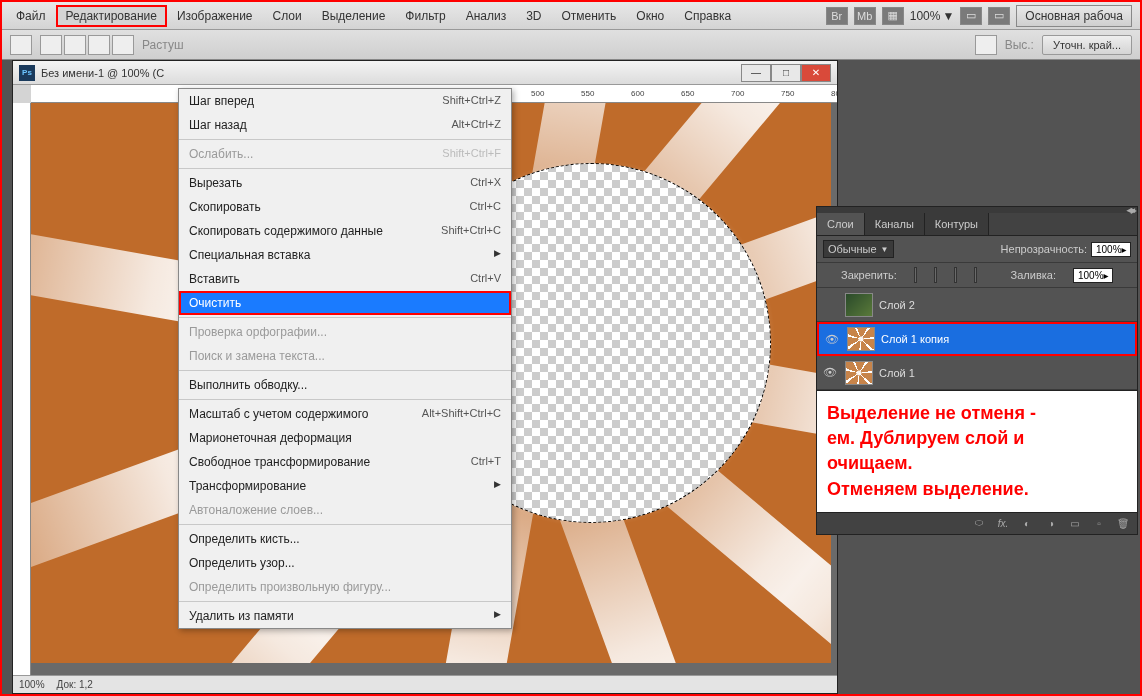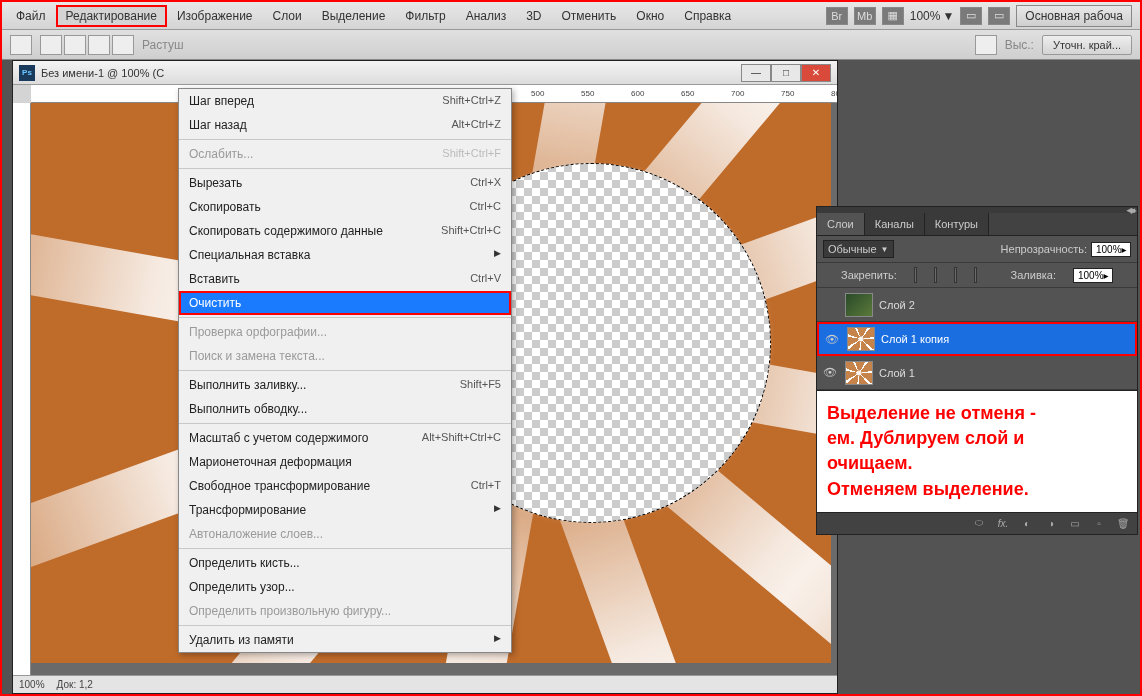--- a/index.html
+++ b/index.html
@@ -216,24 +216,20 @@
       </div>
       <div class="dd-sep"></div>
       <div class="dd-item disabled">
         <span>Проверка орфографии...</span>
       </div>
       <div class="dd-item disabled">
         <span>Поиск и замена текста...</span>
       </div>
       <div class="dd-sep"></div>
       <div class="dd-item">
-        <span>Выполнить заливку...</span>
-        <span class="dd-sc">Shift+F5</span>
-      </div>
-      <div class="dd-item">
         <span>Выполнить обводку...</span>
       </div>
       <div class="dd-sep"></div>
       <div class="dd-item">
         <span>Масштаб с учетом содержимого</span>
         <span class="dd-sc">Alt+Shift+Ctrl+C</span>
       </div>
       <div class="dd-item">
         <span>Марионеточная деформация</span>
       </div>

